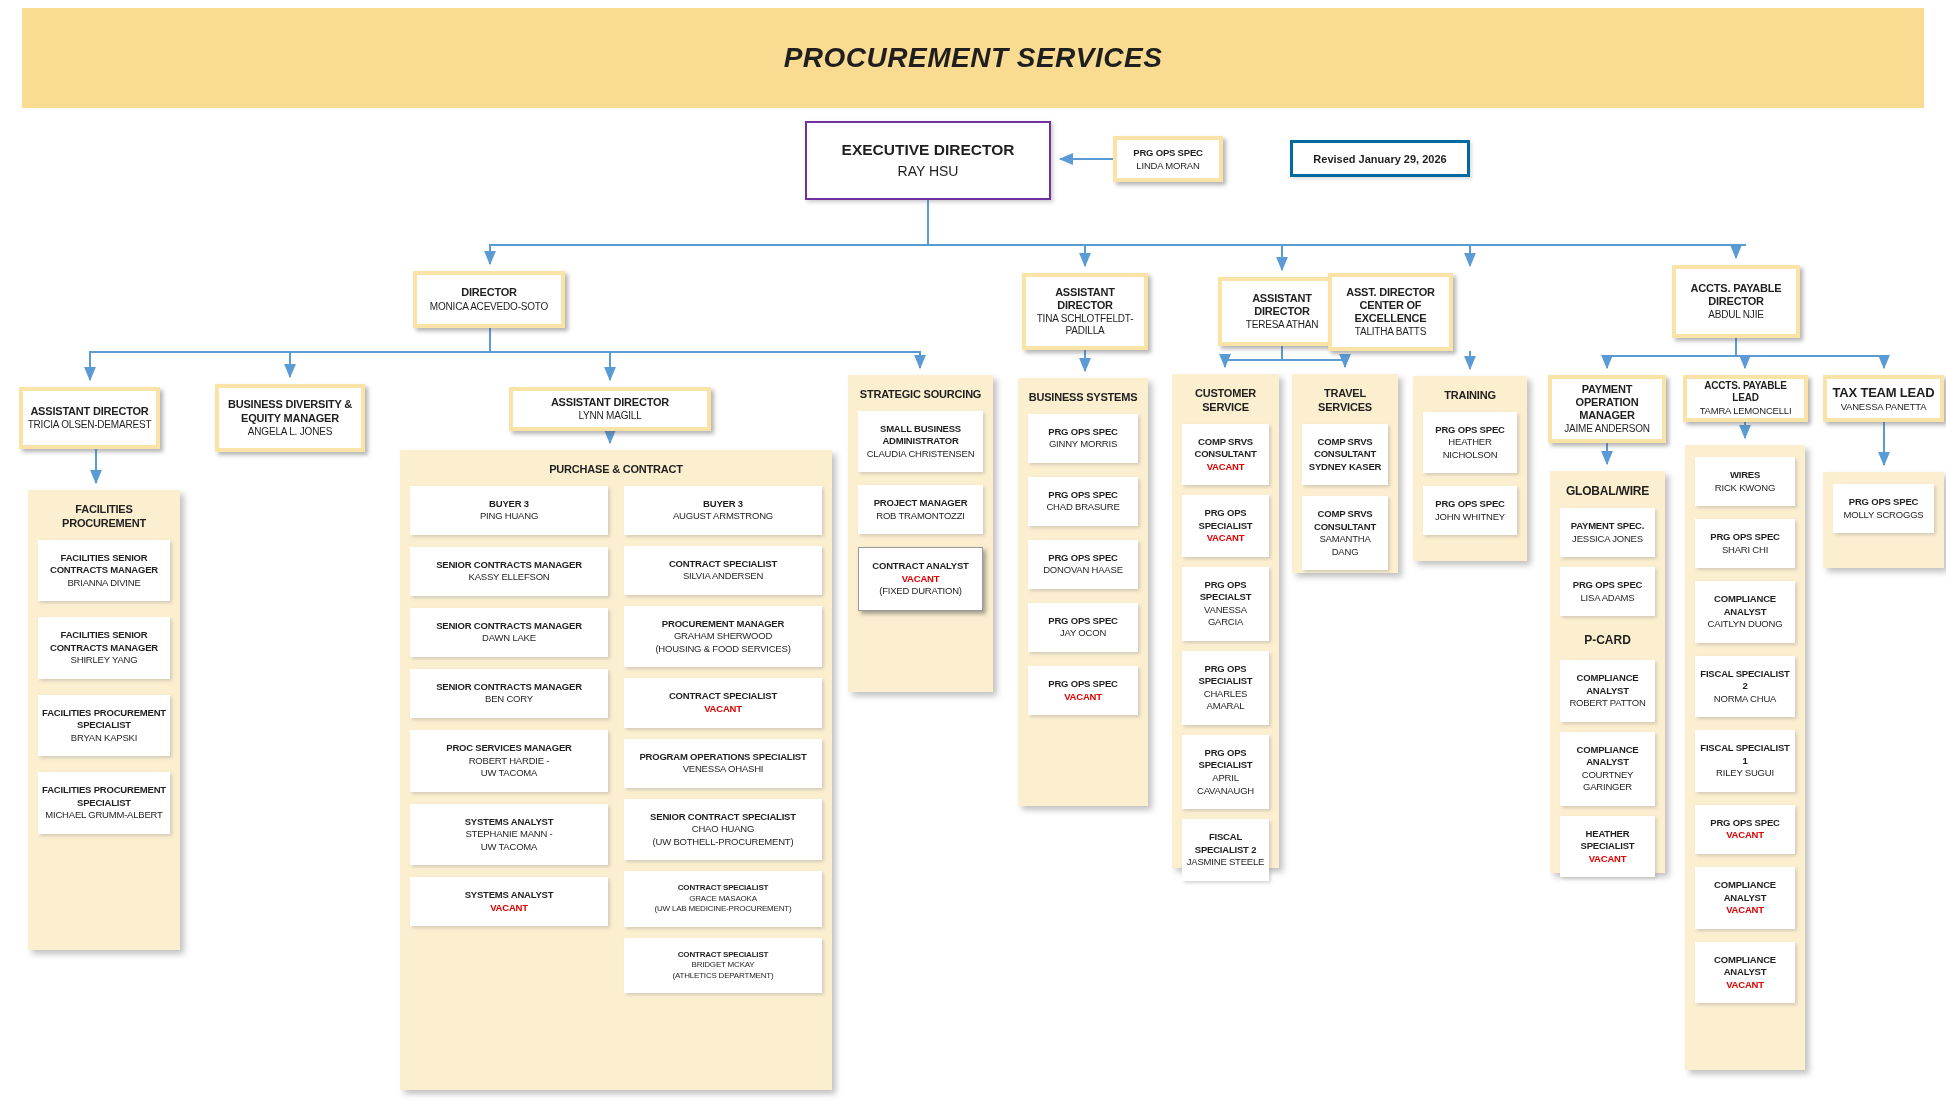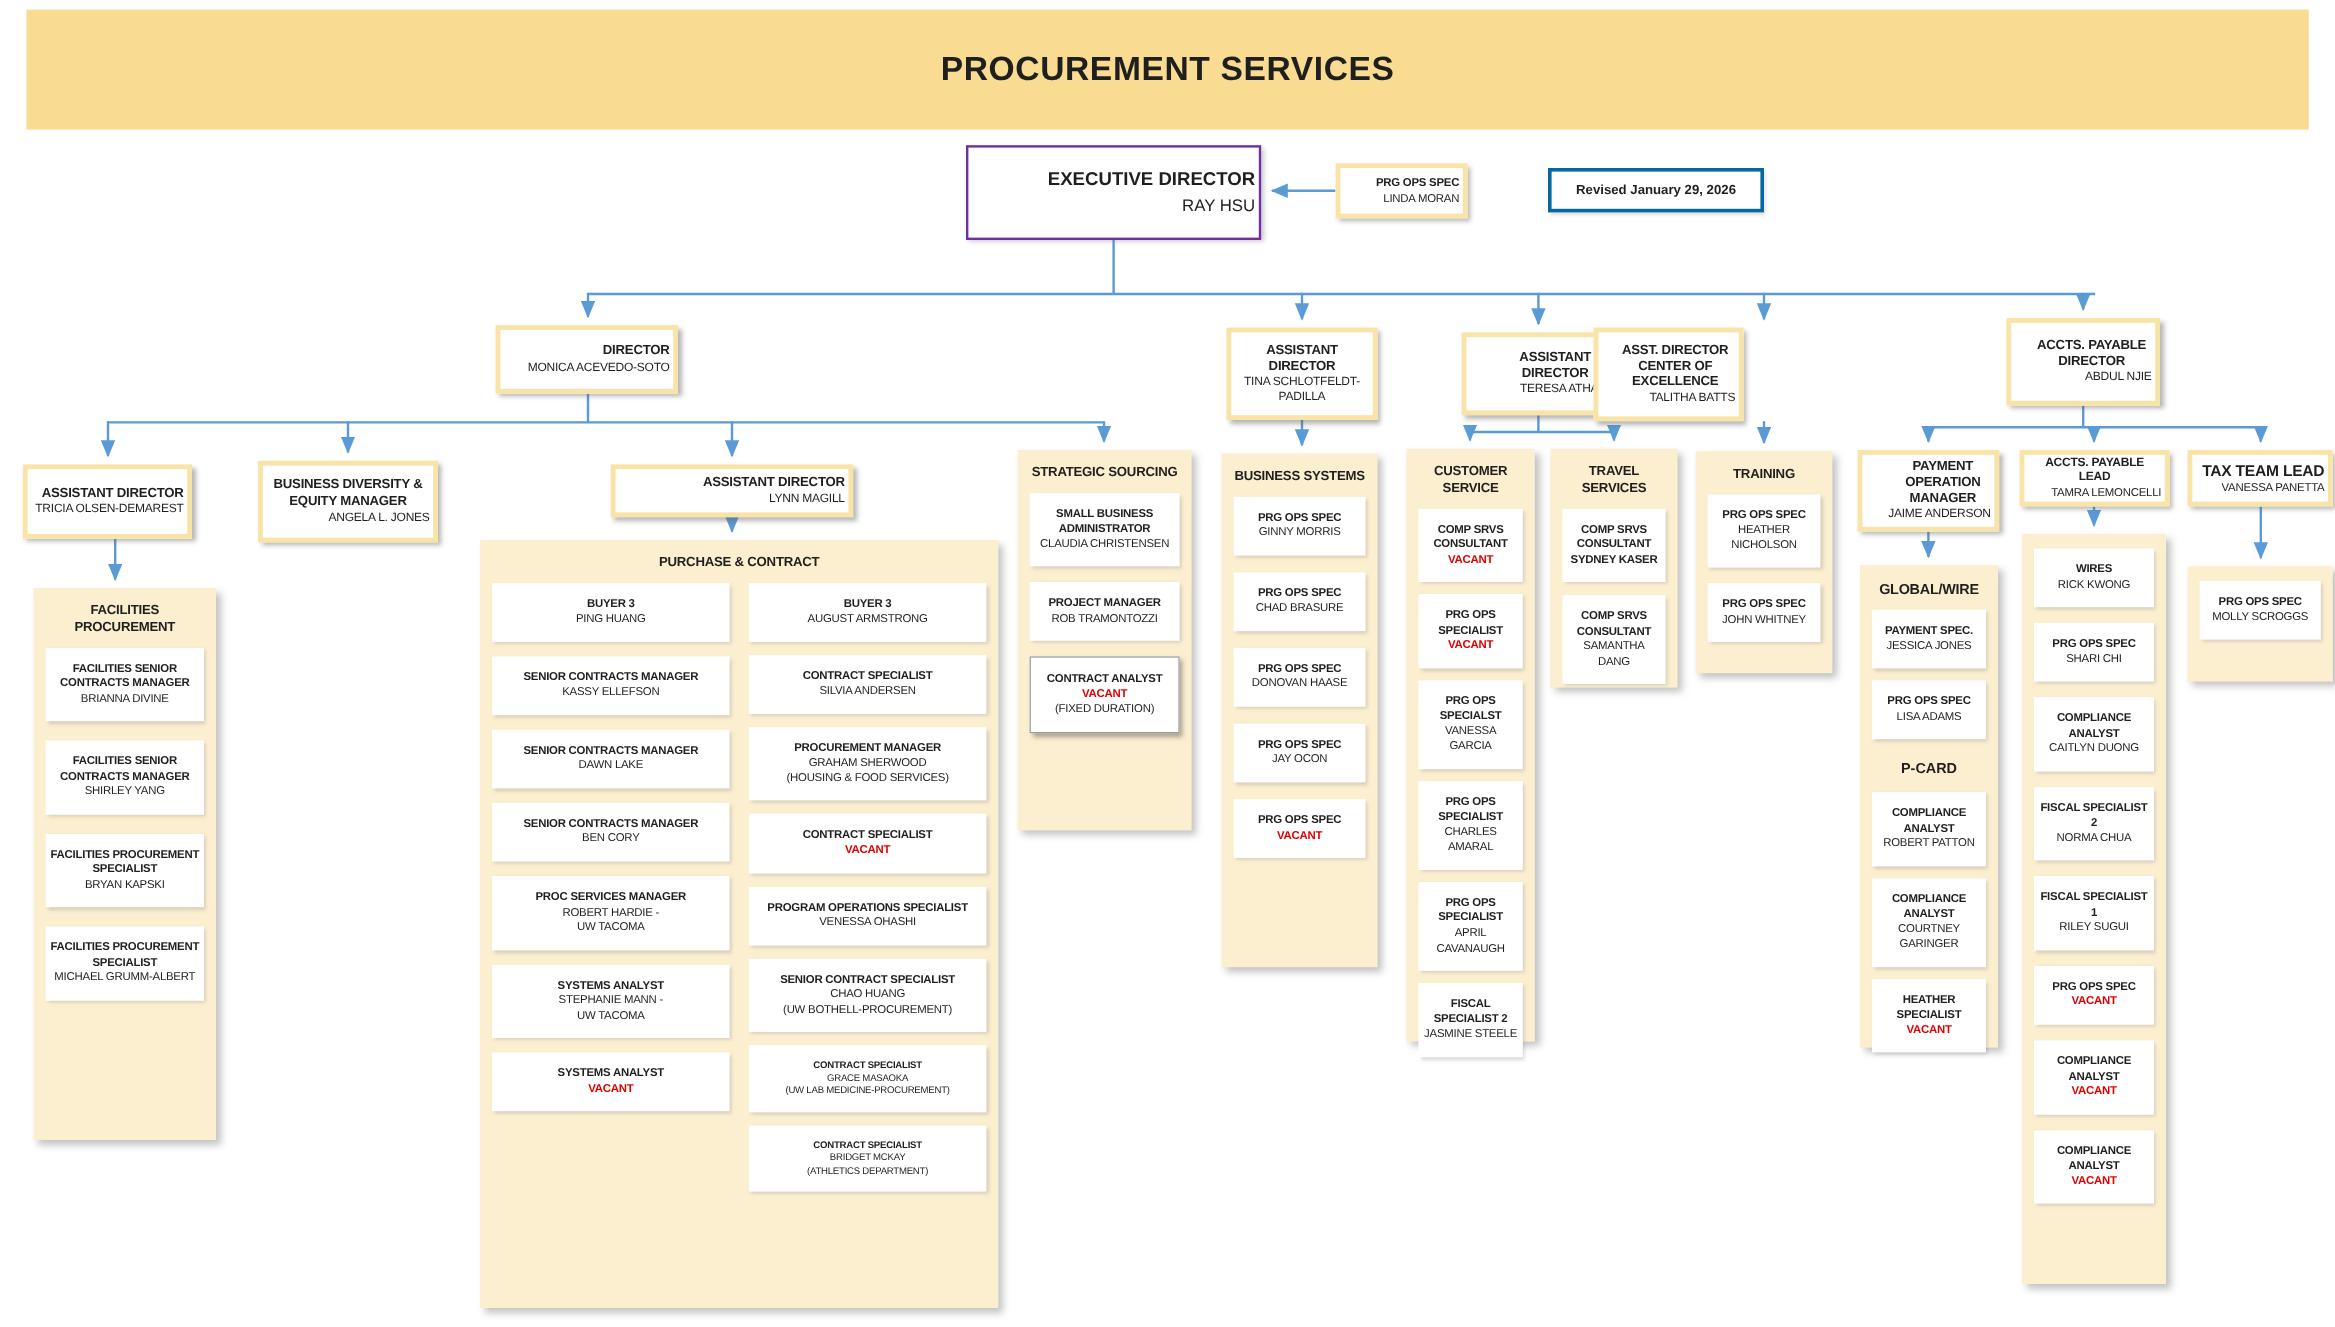--- a/index.html
+++ b/index.html
@@ -5,29 +5,29 @@
   :root{
     --banner:#F9DC92; --panel:#FCEFD0; --boxborder:#FAE3A6;
     --arrow:#5B9BD5; --exec:#7030A0; --vacant:#E00000; --ink:#1f1f1f;
   }
   *{box-sizing:border-box;}
   body{margin:0;background:#fff;font-family:"Liberation Sans",sans-serif;color:var(--ink);}
   .stage{position:relative;width:1946px;height:1106px;background:#fff;overflow:hidden;}
 
   .banner{position:absolute;left:22px;top:8px;width:1902px;height:100px;background:var(--banner);
           display:flex;align-items:center;justify-content:center;}
-  .banner .title{font-size:28px;font-weight:bold;letter-spacing:.5px;}
+  .banner .title{font-size:28px;font-weight:bold;letter-spacing:.5px;font-style:italic;}
 
   svg.connectors{position:absolute;left:0;top:0;width:1946px;height:1106px;pointer-events:none;}
   .c{stroke:var(--arrow);stroke-width:2;fill:none;}
   .ah{fill:var(--arrow);}
 
   .node{position:absolute;background:#fff;border:4px solid var(--boxborder);
         box-shadow:3px 3px 4px rgba(90,90,90,.45);
-        display:flex;flex-direction:column;justify-content:center;align-items:flex-end;
+        display:flex;flex-direction:column;justify-content:center;align-items:center;
         text-align:center;padding:2px 3px;}
   .node .t{font-weight:bold;font-size:11px;line-height:1.2;letter-spacing:-.2px;}
   .node .n{font-size:10px;line-height:1.2;margin-top:1px;letter-spacing:-.2px;}
   .node.small .t,.node.small .n{font-size:9.5px;}
   .node.exec{border:2.5px solid var(--exec);box-shadow:2px 2px 4px rgba(120,120,120,.4);}
   .node.exec .t{font-size:15.5px;letter-spacing:0;}
   .node.exec .n{font-size:14px;margin-top:4px;letter-spacing:0;}
   .revised{position:absolute;background:#fff;border:3px solid #0369a1;box-shadow:2px 2px 3px rgba(160,160,160,.35);
         display:flex;align-items:center;justify-content:center;font-size:11px;font-weight:bold;}
 

